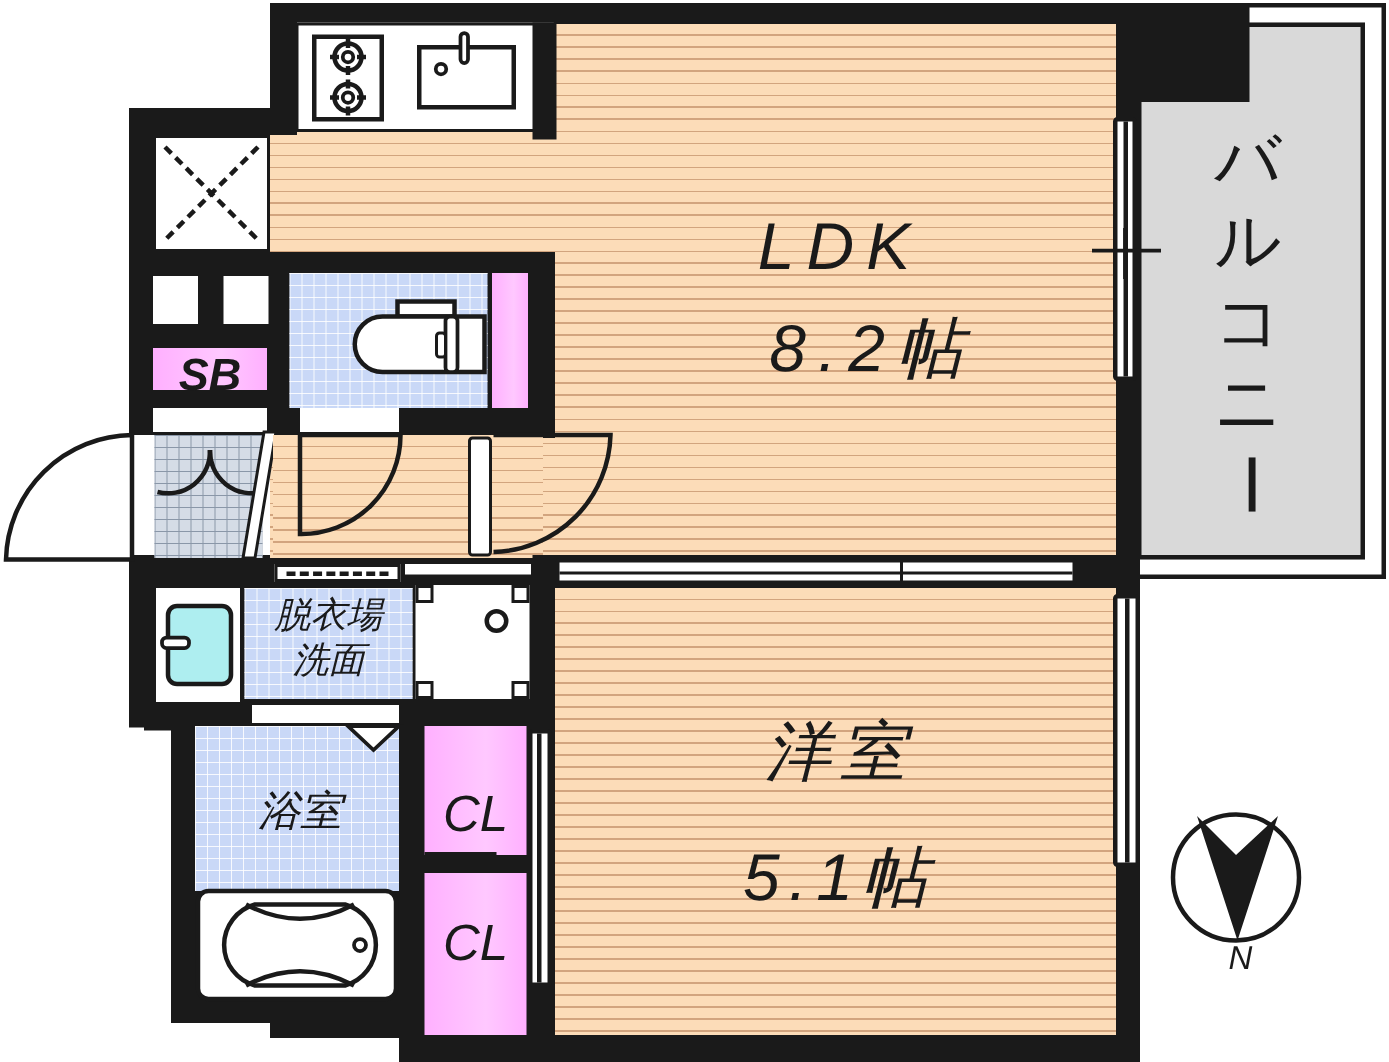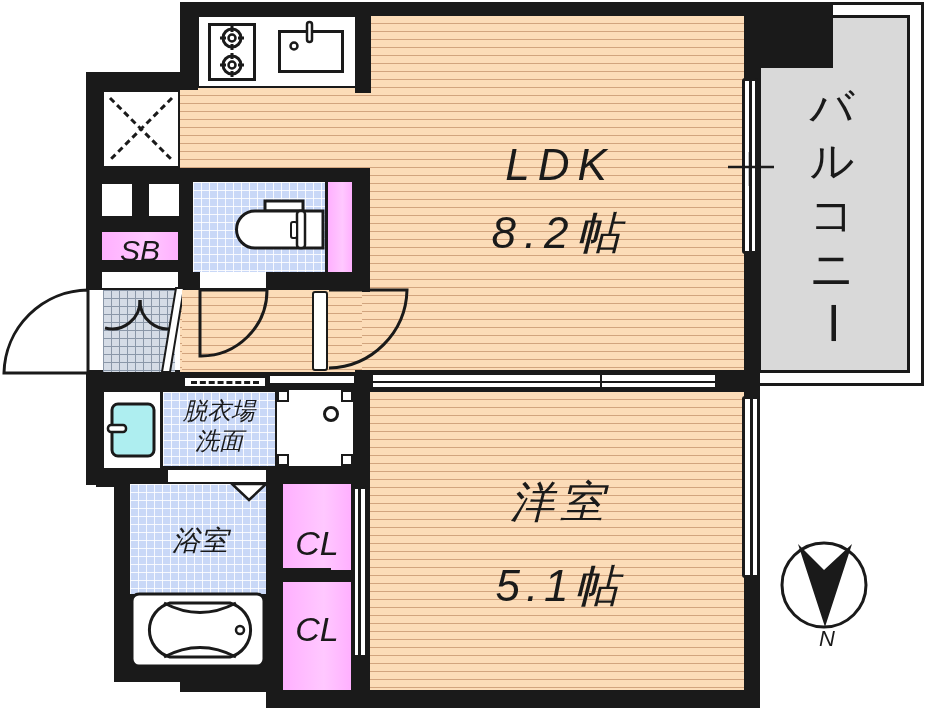--- a/index.html
+++ b/index.html
@@ -64,21 +64,21 @@
 </div>
 
 <div class="white" style="left:102px;top:90px;width:78px;height:78px;border:2px solid #1a1a1a;box-sizing:border-box;">
   <svg width="78" height="78" viewBox="0 0 78 78" style="left:-2px;top:-2px;">
     <path d="M8 8 L70 70 M70 8 L8 70" stroke="#1a1a1a" stroke-width="3" stroke-dasharray="6 4"></path>
   </svg>
 </div>
 
 <div class="label" style="left:470px;top:140px;width:180px;font-size:44px;line-height:50px;letter-spacing:8px;">
   <div>LDK</div>
-  <div style="margin-top:18px;">8.2帖</div>
+  <div style="margin-top:18px;text-align:right;">8.2帖</div>
 </div>
 
 <div class="win" style="left:742px;top:78px;width:16px;height:176px;">
   <div style="position:absolute;left:4px;top:0;width:3px;height:100%;background:#1a1a1a;"></div>
 </div>
 <svg width="50" height="10" style="left:726px;top:162px;">
   <path d="M2 5 H48 M24 -10 V24" stroke="#1a1a1a" stroke-width="2.5"></path>
 </svg>
 
 <div class="wall" style="left:180px;top:168px;width:190px;height:124px;"></div>
@@ -88,21 +88,21 @@
   <svg width="92" height="52" viewBox="0 0 92 52">
     <rect x="30" y="1" width="38" height="10" fill="#fff" stroke="#1a1a1a" stroke-width="3"></rect>
     <path d="M20 11 H88 V48 H20 A18 18 0 0 1 20 11 Z" fill="#fff" stroke="#1a1a1a" stroke-width="3"></path>
     <rect x="62" y="11" width="8" height="37" rx="3" fill="#fff" stroke="#1a1a1a" stroke-width="2.5"></rect>
     <rect x="56" y="22" width="6" height="16" rx="2" fill="#fff" stroke="#1a1a1a" stroke-width="2"></rect>
   </svg>
 </div>
 
 <div class="white" style="left:102px;top:184px;width:30px;height:32px;"></div>
 <div class="white" style="left:149px;top:184px;width:30px;height:32px;"></div>
-<div class="pink" style="left:102px;top:232px;width:76px;height:28px;">
+<div class="pink" style="left:102px;top:232px;width:76px;height:28px;font-weight:bold;">
   <div class="label" style="left:0;top:2px;width:76px;font-size:30px;">SB</div>
 </div>
 <div class="white" style="left:102px;top:272px;width:76px;height:16px;"></div>
 <div class="white" style="left:200px;top:272px;width:66px;height:16px;"></div>
 
 <div class="tile-gray" style="left:103px;top:290px;width:72px;height:82px;"></div>
 <div class="white" style="left:88px;top:290px;width:14px;height:80px;"></div>
 <svg width="200" height="100" style="left:0;top:280px;">
   <path d="M4 93 A85 85 0 0 1 88 10 V93 Z" fill="#fff" stroke="#1a1a1a" stroke-width="3"></path>
   <path d="M105 48 A28 28 0 0 0 140 20" fill="none" stroke="#1a1a1a" stroke-width="3"></path>

